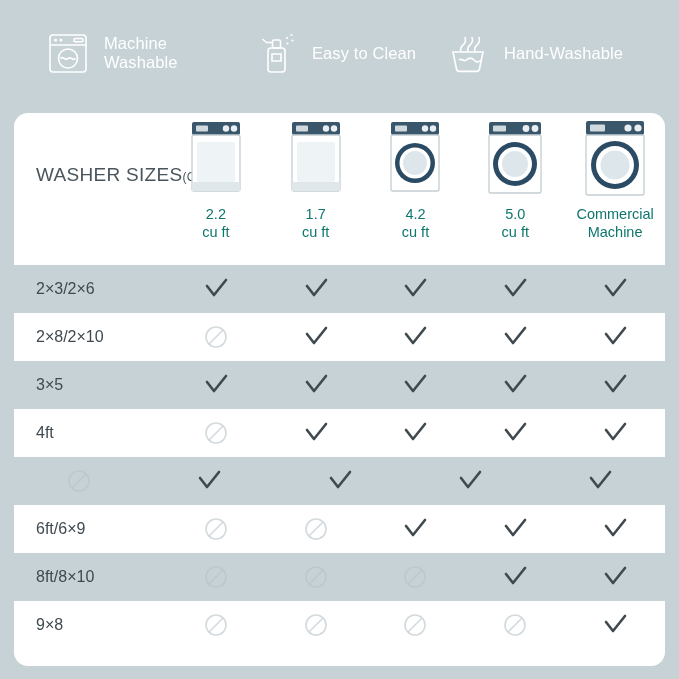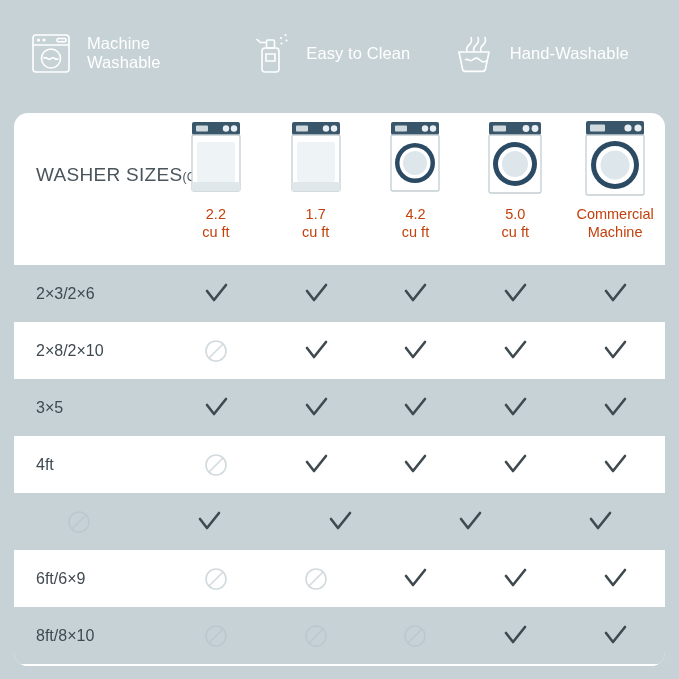--- a/index.html
+++ b/index.html
@@ -24,21 +24,21 @@
 
   
   .features {
     position: absolute;
     top: 0;
     left: 0;
     width: 679px;
     height: 106px;
     display: flex;
     align-items: center;
-    padding: 0 24px;
+    padding: 0 41px;
     box-sizing: border-box;
     gap: 10px;
   }
   .feature {
     display: flex;
     align-items: center;
     gap: 9px;
     flex: 1 1 auto;
   }
   .feature .ficon {
@@ -106,32 +106,32 @@
   .col .machine {
     width: 74px;
     height: 84px;
     display: block;
   }
   .col .clabel {
     margin-top: 4px;
     font-size: 14.5px;
     line-height: 1.22;
     text-align: center;
-    color: #c2410c;
+    color: #0f766e;
     white-space: pre-line;
   }
 
   
   .rows {
     position: relative;
   }
   .row {
     display: flex;
     align-items: center;
-    height: 57px;
+    height: 48px;
     background: #ffffff;
   }
   .row.alt { background: #c7d2d6; }
   .row .rlabel {
     width: 152px;
     flex: 0 0 152px;
     box-sizing: border-box;
     padding-left: 22px;
     font-size: 16px;
     color: #3f4a50;

